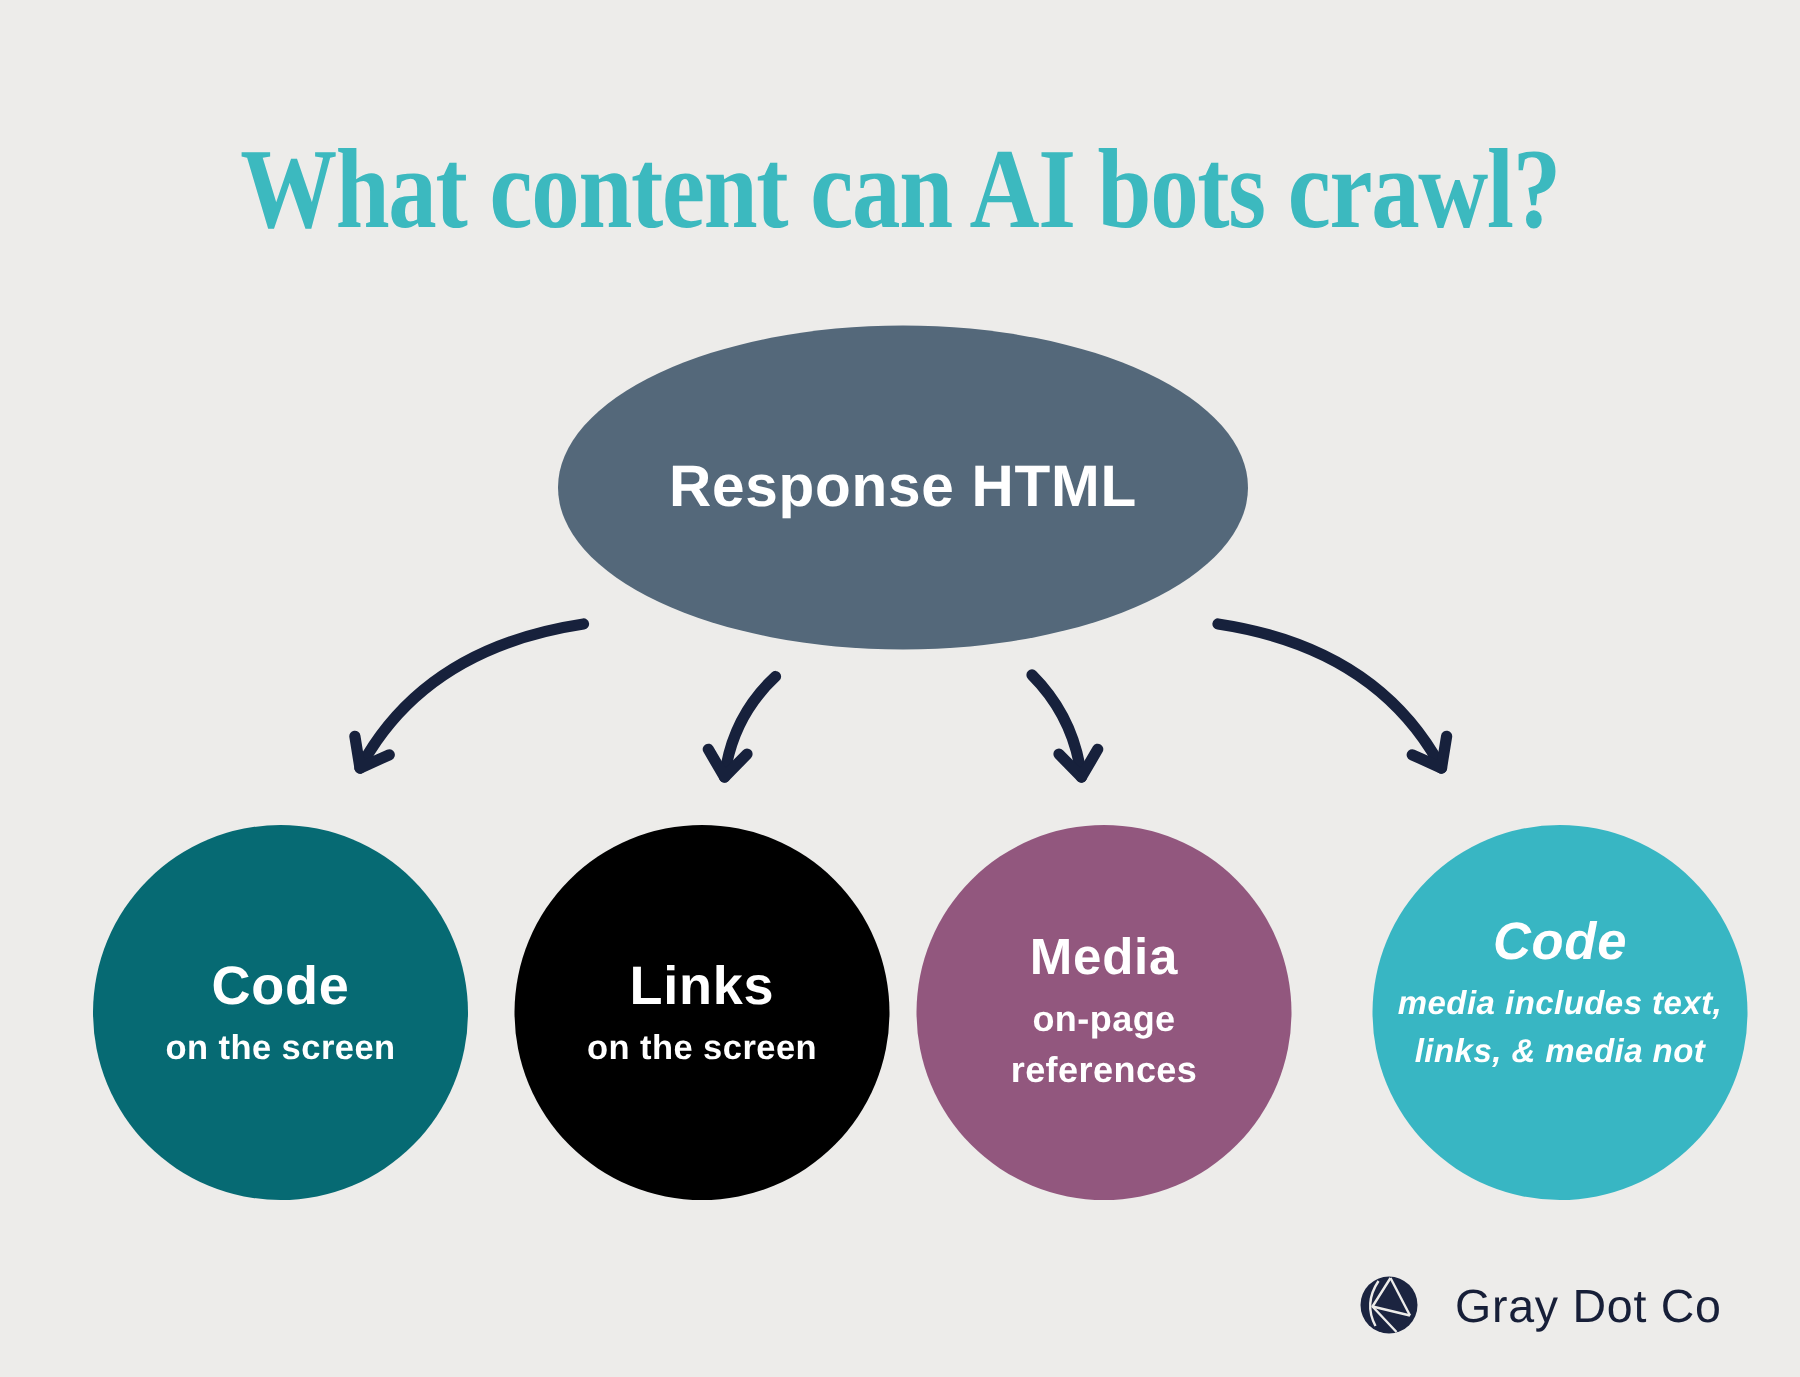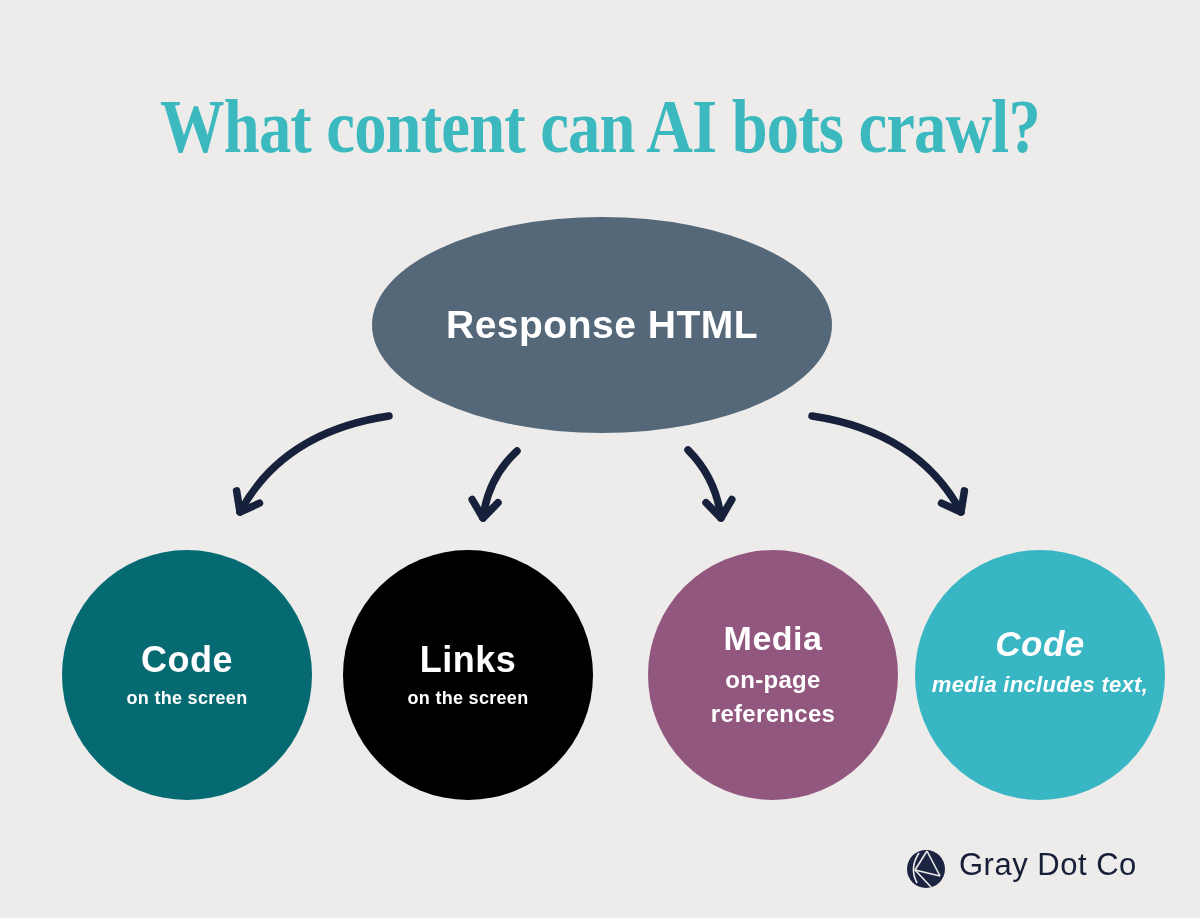--- a/index.html
+++ b/index.html
@@ -22,32 +22,32 @@
     font-size:39px; font-weight:700; letter-spacing:0.5px;text-align:right;
   }
   .arrows-layer { position:absolute; left:0; top:0; pointer-events:none; }
   .circle {
     position:absolute; top:550px; width:250px; height:250px; border-radius:50%;
     display:flex; flex-direction:column; align-items:center; justify-content:center;
     text-align:center; color:#ffffff;
   }
   .c1 { left:62px; }
   .c2 { left:343px; }
-  .c3 { left:648px; }
+  .c3 { left:611px; }
   .c4 { left:915px;font-style:italic; }
   .circle-title { font-weight:700; font-size:36px; line-height:1.15; letter-spacing:0.5px; }
-  .circle-sub   { font-weight:700; font-size:18px; line-height:1.4;  letter-spacing:0.3px; }
+  .circle-sub   { font-weight:700; font-size:23px; line-height:1.4;  letter-spacing:0.3px; }
   .c3 .circle-title { font-size:34px; }
   .c3 .circle-sub   { font-size:24px; }
   .c4 .circle-title { font-size:35px; margin-top:-26px; }
   .c4 .circle-sub   { font-size:22px; line-height:1.42; }
   .circle-sub-block { margin-top:5px; }
   .brand {
     position:absolute; left:906px; top:849px; height:42px;
-    display:flex; align-items:flex-start; gap:13px;
+    display:flex; align-items:center; gap:24px;
   }
   .brand-name { font-size:31px; letter-spacing:0.5px; line-height:1; }
 </style>
 </head>
 <body>
 
 <div class="canvas" style="background: rgb(237, 236, 234);">
 
   <h1 class="title" style="color: rgb(60, 185, 191);">What content can AI bots crawl?</h1>
 
@@ -86,20 +86,21 @@
     <div class="circle-sub-block">
       <div class="circle-sub">on-page</div>
       <div class="circle-sub">references</div>
     </div>
   </div>
 
   <div class="circle c4" style="background: rgb(56, 182, 195);">
     <div class="circle-title">Code</div>
     <div class="circle-sub-block">
       <div class="circle-sub">media includes text,</div>
+      <div class="circle-sub">links, &amp; media not</div>
     </div>
   </div>
 
   <div class="brand">
     <svg width="40" height="40" viewBox="0 0 40 40">
       <circle cx="20" cy="20" r="19" fill="#1B2440"></circle>
       <g fill="none" stroke="#EDECEA" stroke-width="1.6" stroke-linejoin="round">
         <path d="M21,2 L9,21 L25,38"></path>
         <path d="M21,2 L34,27"></path>
         <path d="M9,21 L34,27"></path>

